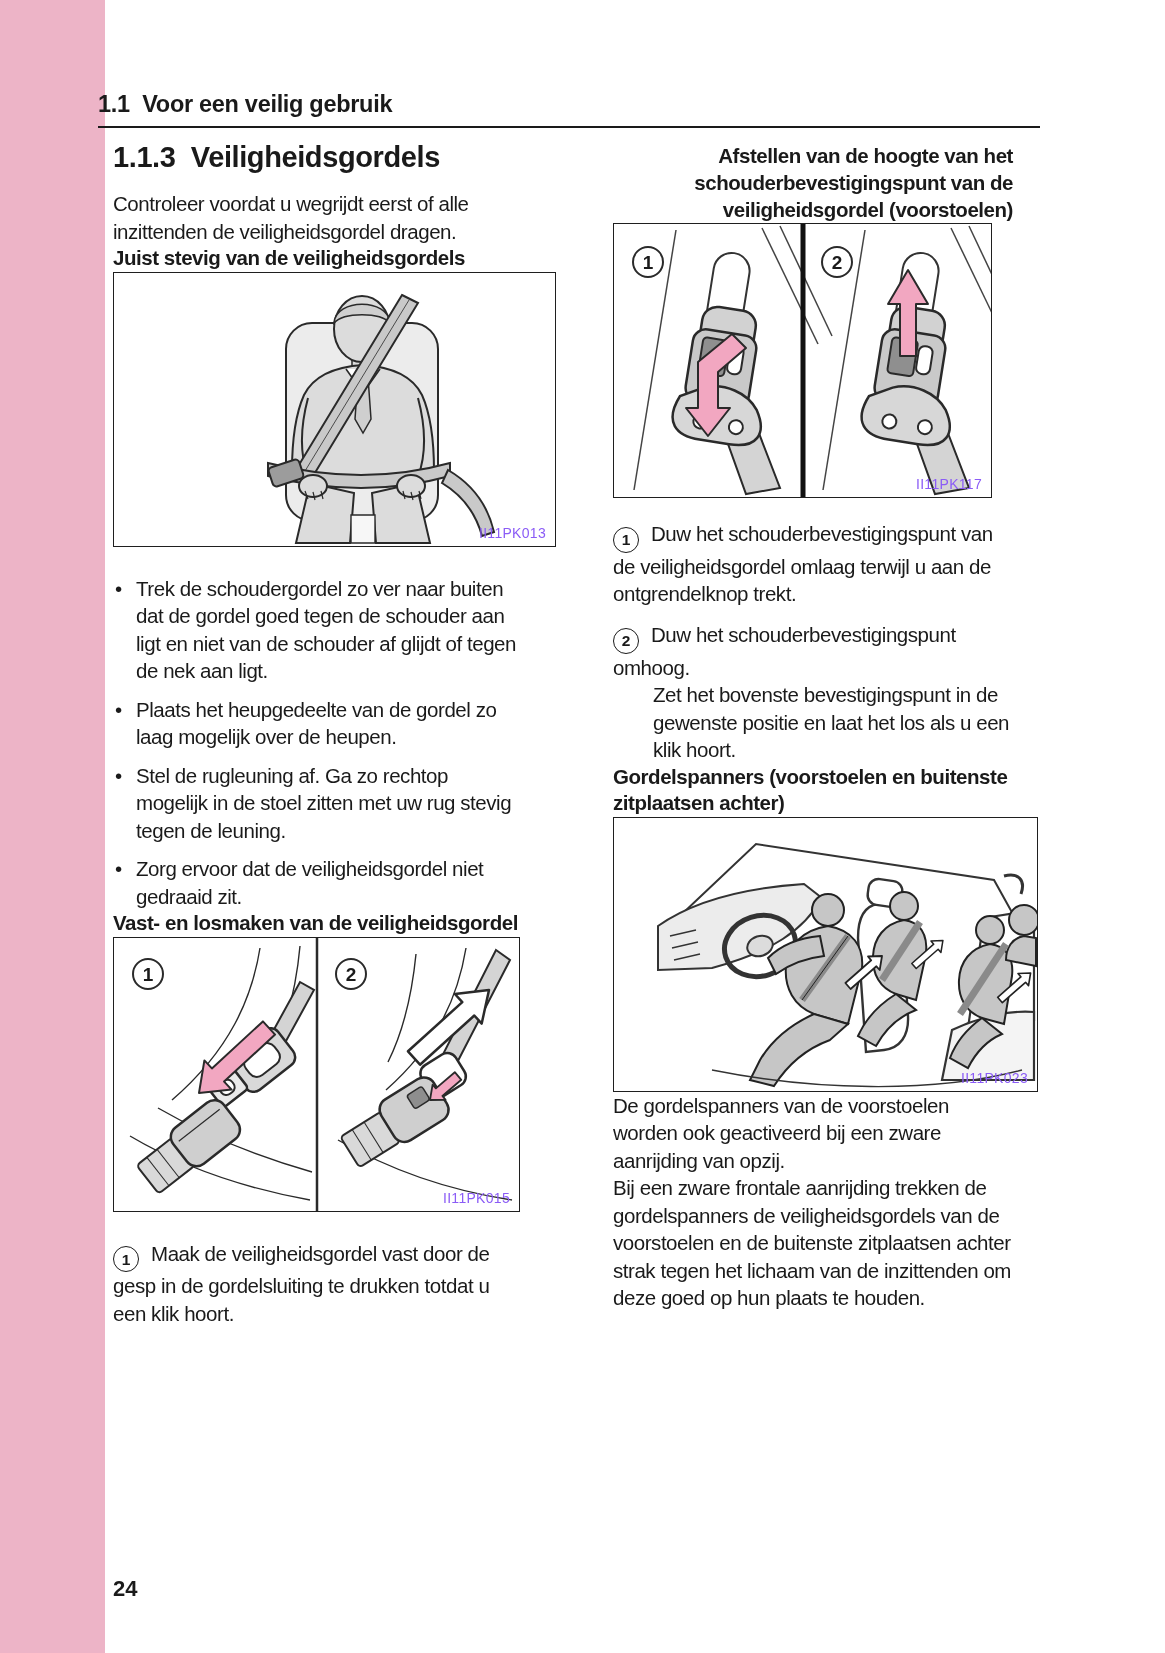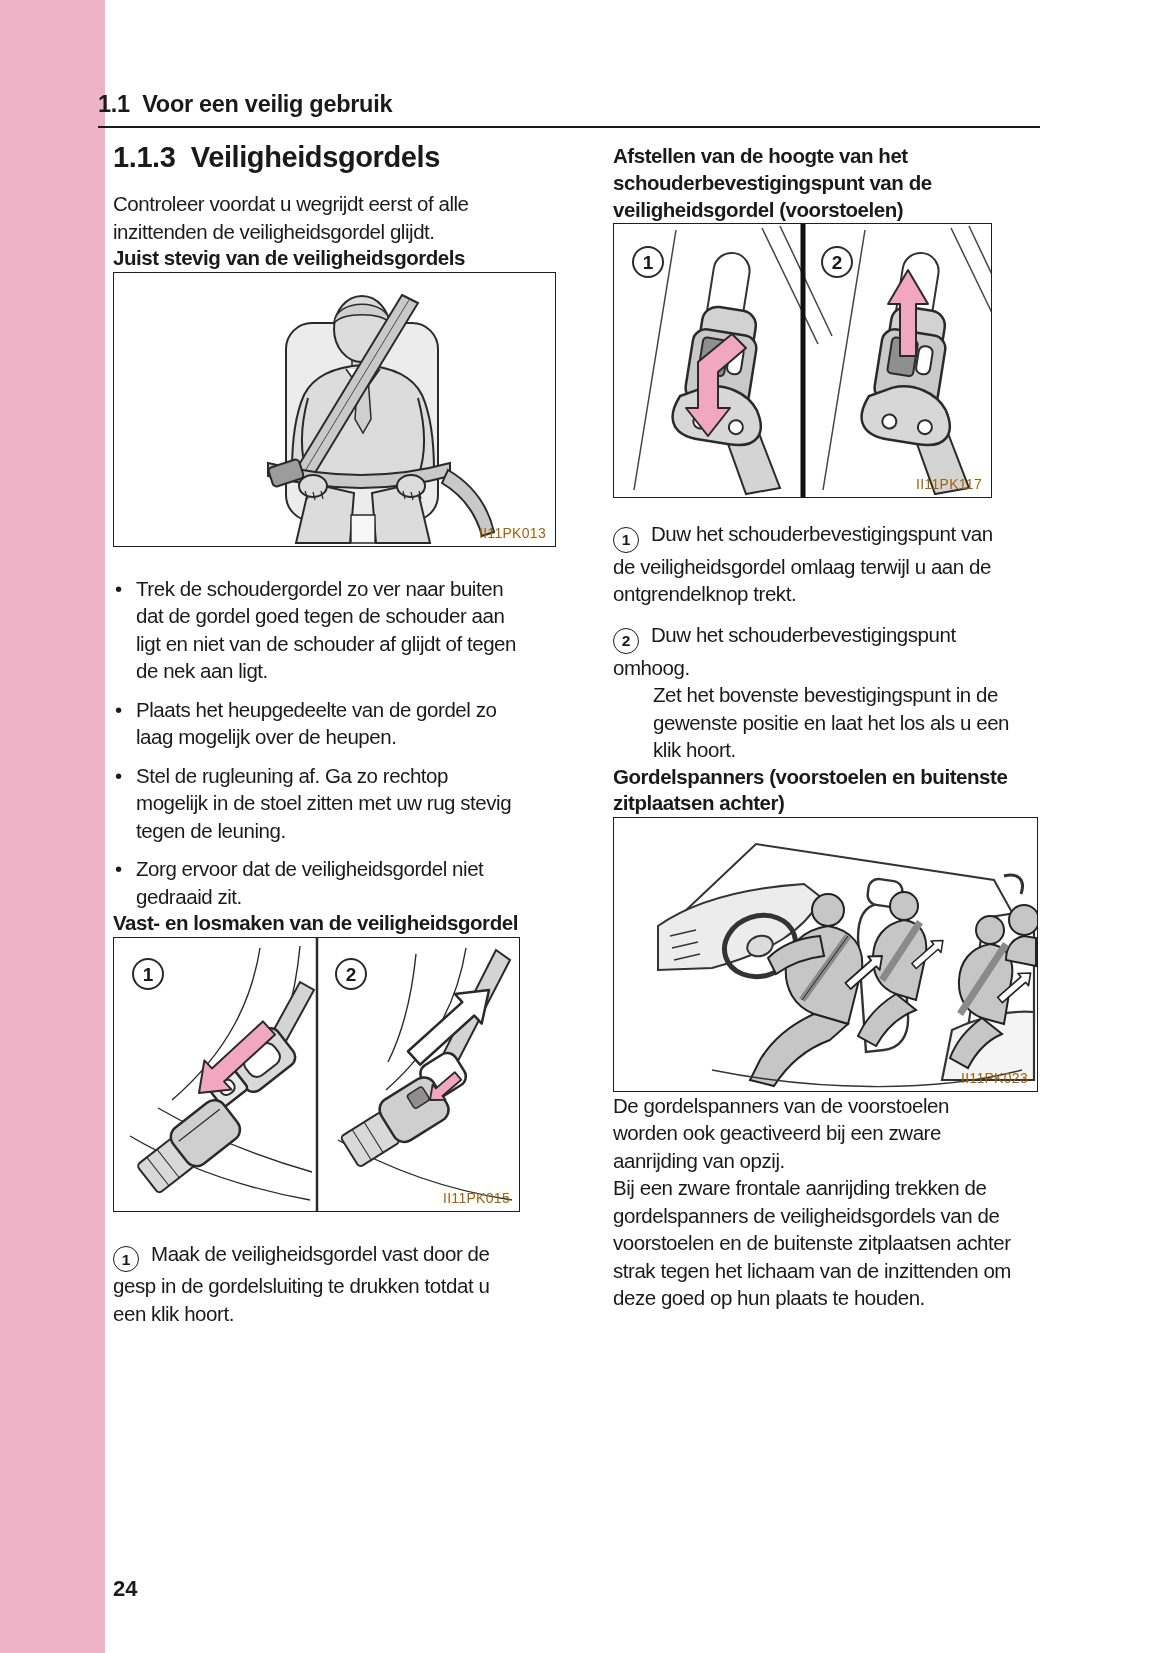--- a/index.html
+++ b/index.html
@@ -16,57 +16,57 @@
   .col-left{left:113px;top:140px;width:418px;}
   .col-right{left:613px;top:142px;width:400px;}
   h1.title{font-size:29px;font-weight:700;letter-spacing:-0.4px;margin:0 0 16px 0;line-height:34px;white-space:pre-wrap;}
   p.body{font-size:20.5px;letter-spacing:-0.45px;line-height:27.5px;margin:0;}
   h2.sub{font-size:20.5px;font-weight:700;letter-spacing:-0.45px;line-height:26.5px;margin:0;}
   .mt-sub1{margin-top:20px;}
   .mt-sub2{margin-top:22px;}
   .mt-head{margin-top:0;}
   figure.fig{position:relative;margin:0;border:1.6px solid #1f1f1f;background:#fff;box-sizing:content-box;}
   figure.fig svg{display:block;}
-  figure.fig figcaption{position:absolute;right:9px;bottom:5px;font-size:14px;color:#a16207;letter-spacing:.3px;}
+  figure.fig figcaption{position:absolute;right:9px;bottom:5px;font-size:14px;color:#8b5cf6;letter-spacing:.3px;}
   .fig1{width:405px;height:273px;margin-top:44px;margin-left:2px;padding-left:36px;}
   .fig2{width:405px;height:273px;margin-top:24px;margin-left:2px;}
   .fig3{width:377px;height:273px;margin-top:52px;margin-left:1px;}
   .fig4{width:385px;height:273px;margin-top:24px;margin-left:1px;padding-left:38px;}
   ul.blist{list-style:none;margin:28px 0 0 0;padding:0;}
   ul.blist li{position:relative;padding-left:23px;font-size:20.5px;letter-spacing:-0.45px;line-height:27.5px;max-width:382px;}
   ul.blist li + li{margin-top:11px;}
   ul.blist .marker{position:absolute;left:2px;top:0;}
   .step{font-size:20.5px;letter-spacing:-0.45px;line-height:27.5px;margin:0;max-width:388px;}
   .step .cnum{display:inline-flex;width:24px;height:24px;border:1.8px solid #1a1a1a;border-radius:50%;
       align-items:center;justify-content:center;font-size:15.5px;font-weight:700;letter-spacing:0;
       margin-right:12px;vertical-align:-4px;line-height:1;}
   .mt-step1{margin-top:28px;}
   .mt-step1r{margin-top:22px;}
   .mt-step2{margin-top:13px;}
   .note{margin-top:3px;padding-left:40px;max-width:360px;}
-  h3.rhead{font-size:20.5px;font-weight:700;letter-spacing:-0.45px;line-height:27px;margin:0;}
+  h3.rhead{font-size:20.5px;font-weight:700;letter-spacing:-0.45px;line-height:27px;margin:0;text-align:right;}
   .mt-pret{margin-top:22px;}
   .mt-para1{margin-top:32px;}
   .mt-para2{margin-top:13px;}
   .pagenum{position:absolute;left:113px;top:1576px;font-size:22px;font-weight:700;}
   svg text{font-family:"Liberation Sans","DejaVu Sans",sans-serif;fill:#1a1a1a;font-weight:700;}
 </style>
 </head>
 <body>
 
 <div class="stripe"></div>
 
 <div class="hdr-wrap">
   <div class="hdr">1.1  Voor een veilig gebruik</div>
   <div class="rule"></div>
 </div>
 
 <div class="col col-left">
   <h1 class="title">1.1.3  Veiligheidsgordels</h1>
-  <p class="body">Controleer voordat u wegrijdt eerst of alle inzittenden de veiligheidsgordel glijdt.</p>
+  <p class="body">Controleer voordat u wegrijdt eerst of alle inzittenden de veiligheidsgordel dragen.</p>
   <h2 class="sub mt-sub1">Juist stevig van de veiligheidsgordels</h2>
 
   <figure class="fig fig1">
     <svg width="405" height="273" viewBox="0 0 405 273">
       <rect x="136" y="50" width="152" height="198" rx="26" fill="#ececec" stroke="#2a2a2a" stroke-width="2"></rect>
       <rect x="202" y="82" width="22" height="16" fill="#dcdcdc" stroke="#2a2a2a" stroke-width="1.5"></rect>
       <path d="M213,92 C245,94 263,104 272,122 C280,140 284,168 284,198 L274,210 L152,210 L142,198 C142,168 146,140 154,122 C163,104 181,94 213,92 Z" fill="#dcdcdc" stroke="#2a2a2a" stroke-width="2"></path>
       <path d="M196,96 L213,120 L230,96" fill="#ffffff" stroke="#2a2a2a" stroke-width="1.6"></path>
       <path d="M208,104 L218,104 L221,146 L213,160 L205,146 Z" fill="#cfcfcf" stroke="#2a2a2a" stroke-width="1.5"></path>
       <path d="M158,125 C150,155 150,182 158,204" fill="none" stroke="#2a2a2a" stroke-width="2"></path>

